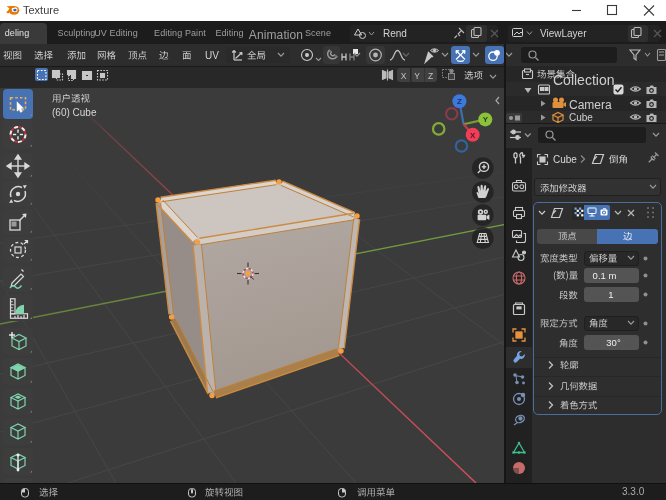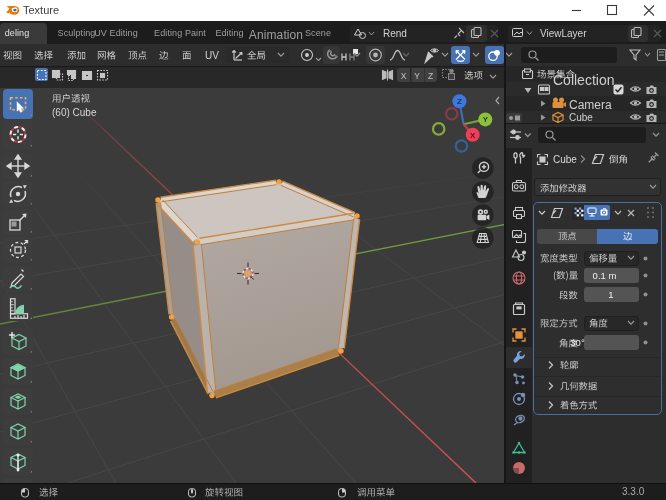--- a/index.html
+++ b/index.html
@@ -964,21 +964,21 @@
 <svg class="abs" style="left:643px;top:320.5px" width="5" height="5" viewBox="0 0 5 5">
     <circle cx="2.5" cy="2.5" r="2" fill="#909090"></circle>
   </svg>
 <svg style="position:absolute;left:559.2px;top:337.6px;overflow:visible" width="19" height="11">
     <g transform="translate(0,8.65) scale(0.00940,-0.00940)" fill="#cdcdcd">
       <use href="#g23" x="0"></use>
       <use href="#g28" x="1000"></use>
     </g>
   </svg>
 <div class="abs" style="left:583.5px;top:335.0px;width:55px;height:15px;background:#545454;border-radius:3px"></div>
-<div class="abs" style="left:550px;top:337.0px;width:55px;text-align:center;font-size:9.5px;color:#f0f0f0">30°</div>
+<div class="abs" style="left:586px;top:337.0px;width:55px;text-align:center;font-size:9.5px;color:#f0f0f0">30°</div>
 <svg class="abs" style="left:643px;top:340.0px" width="5" height="5" viewBox="0 0 5 5">
     <circle cx="2.5" cy="2.5" r="2" fill="#909090"></circle>
   </svg>
 <div class="abs" style="left:533.5px;top:356.5px;width:127px;height:1px;background:#272727"></div>
 <div class="abs" style="left:533.5px;top:375.5px;width:127px;height:1px;background:#272727"></div>
 <div class="abs" style="left:533.5px;top:395.5px;width:127px;height:1px;background:#272727"></div>
 <svg class="abs" style="left:547px;top:360px" width="8" height="10" viewBox="0 0 8 10">
     <path d="M2,1.5 l3.5,3.5 l-3.5,3.5" stroke="#c0c0c0" stroke-width="1.3" fill="none"></path>
   </svg>
 <svg style="position:absolute;left:560.0px;top:360.1px;overflow:visible" width="19" height="11">

